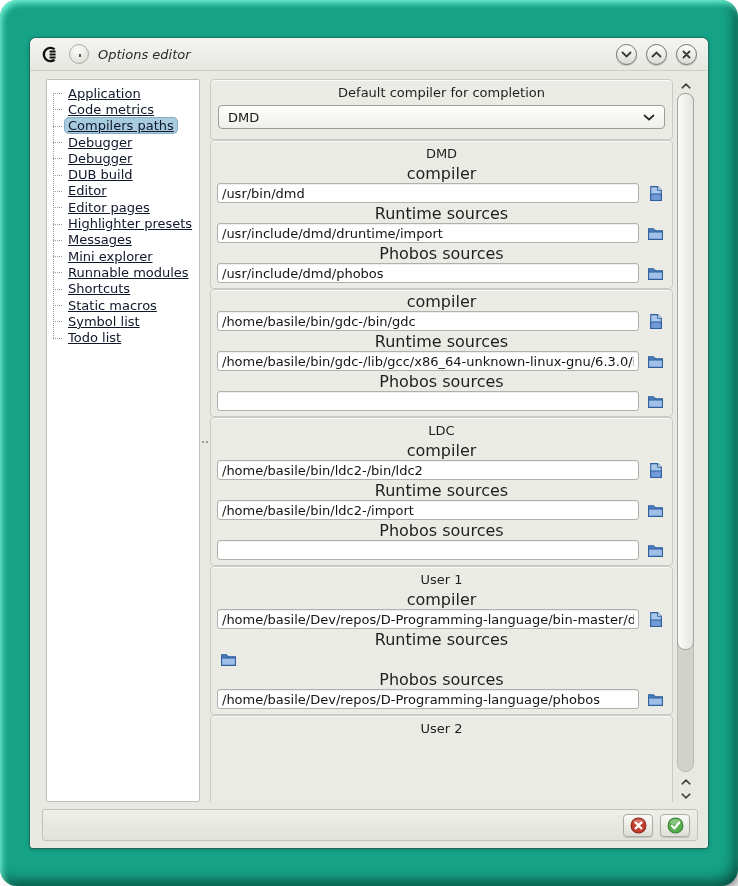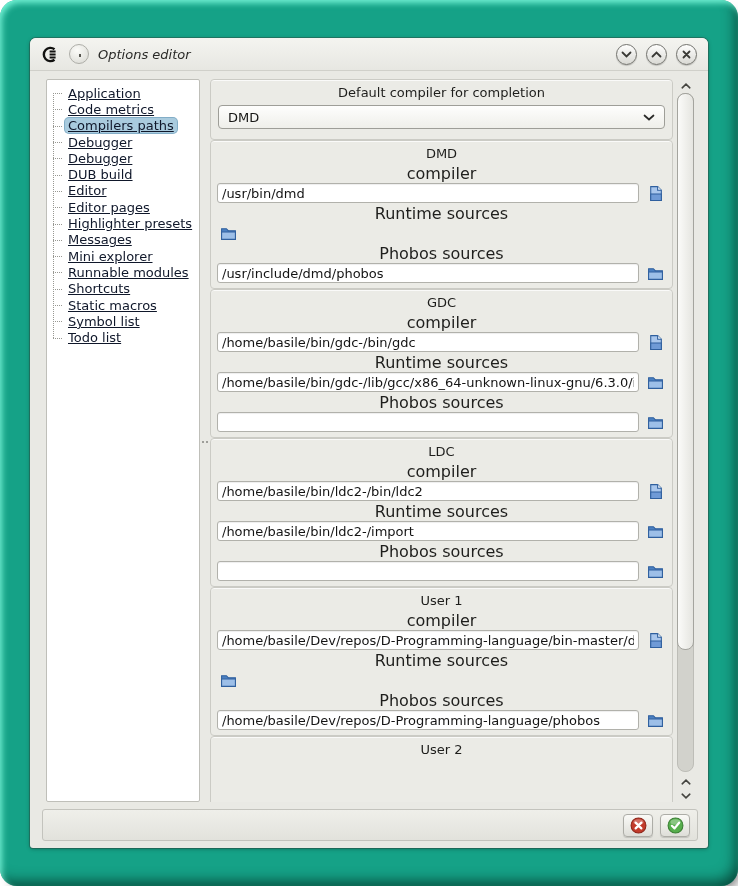--- a/index.html
+++ b/index.html
@@ -191,20 +191,21 @@
                   <svg width="17" height="17" viewBox="0 0 16 16">
                     <path d="M3.5 1.5 H10 L13.5 5 V14.5 H3.5 Z" fill="#A9C6EC" stroke="#2F5F9E"></path>
                     <path d="M3.5 8.5 H13.5 V14.5 H3.5 Z" fill="#6F9AD6" stroke="#2F5F9E"></path>
                     <path d="M10 1.5 V5 H13.5" fill="#EDF3FB" stroke="#2F5F9E"></path>
                   </svg>
                 </span>
               </button>
             </div>
             <div class="field-label">Runtime sources</div>
             <div class="field-row">
+              <input class="path-input" type="text" value="/usr/include/dmd/druntime/import" style="">
               <button class="icon-btn">
                 <span style="display:grid;">
                   <svg width="17" height="17" viewBox="0 0 16 16">
                     <path d="M1.5 3.5 H6 L8 5.5 H14.5 V13.5 H1.5 Z" fill="#4A7FC1" stroke="#2F5F9E"></path>
                     <path d="M1.5 6.5 H14.5 V13.5 H1.5 Z" fill="#9DBFE8" stroke="#2F5F9E"></path>
                   </svg>
                 </span>
               </button>
             </div>
             <div class="field-label">Phobos sources</div>
@@ -215,21 +216,20 @@
                   <svg width="17" height="17" viewBox="0 0 16 16">
                     <path d="M1.5 3.5 H6 L8 5.5 H14.5 V13.5 H1.5 Z" fill="#4A7FC1" stroke="#2F5F9E"></path>
                     <path d="M1.5 6.5 H14.5 V13.5 H1.5 Z" fill="#9DBFE8" stroke="#2F5F9E"></path>
                   </svg>
                 </span>
               </button>
             </div>
           </section>
 
           <section class="group">
-            <div class="group-title">GDC</div>
             <div class="field-label">compiler</div>
             <div class="field-row">
               <input class="path-input" type="text" value="/home/basile/bin/gdc-/bin/gdc" style="">
               <button class="icon-btn">
                 <span style="display:grid;">
                   <svg width="17" height="17" viewBox="0 0 16 16">
                     <path d="M3.5 1.5 H10 L13.5 5 V14.5 H3.5 Z" fill="#A9C6EC" stroke="#2F5F9E"></path>
                     <path d="M3.5 8.5 H13.5 V14.5 H3.5 Z" fill="#6F9AD6" stroke="#2F5F9E"></path>
                     <path d="M10 1.5 V5 H13.5" fill="#EDF3FB" stroke="#2F5F9E"></path>
                   </svg>

